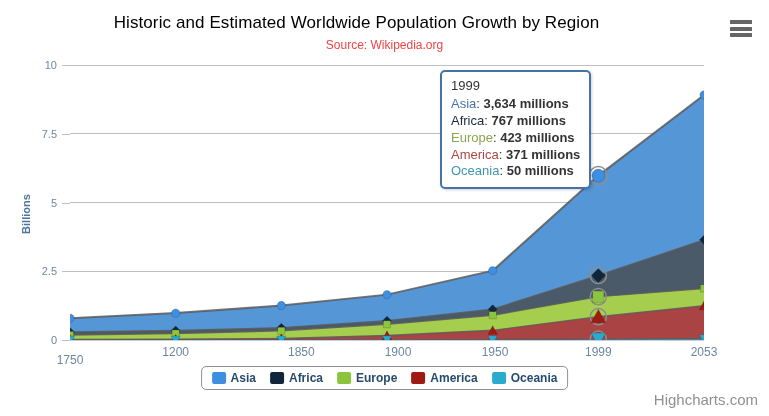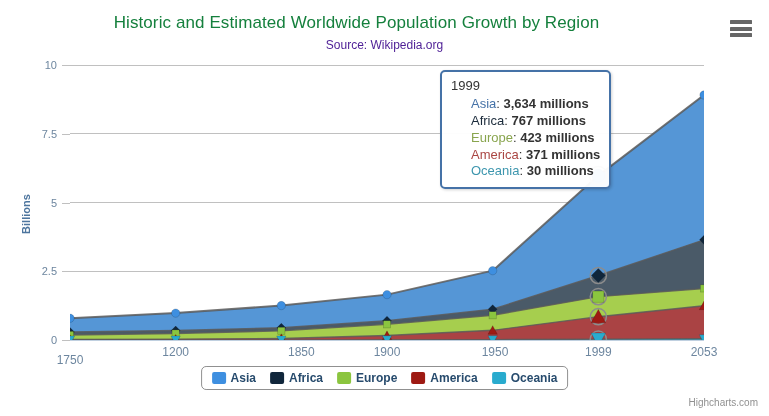--- a/index.html
+++ b/index.html
@@ -21,31 +21,31 @@
 
   
   #chart-title {
     position: absolute;
     top: 13px;
     left: 0;
     width: 713px;
     text-align: center;
     font-size: 17px;
     font-weight: normal;
-    color: #15803d;
+    color: #000000;
     letter-spacing: 0.1px;
   }
   #chart-subtitle {
     position: absolute;
     top: 38px;
     left: 0;
     width: 769px;
     text-align: center;
     font-size: 12px;
-    color: #4c1d95;
+    color: #ef4444;
   }
 
   
   #export-button {
     position: absolute;
     top: 18px;
     right: 17px;
     width: 22px;
     height: 21px;
     cursor: pointer;
@@ -135,21 +135,20 @@
     line-height: 1.30;
   }
   #tooltip .tt-header {
     font-size: 13px;
     color: #333333;
     padding-bottom: 1px;
   }
   .tt-row {
     font-size: 13px;
     color: #333333;
-    margin-left: 20px;
   }
   .tt-name { font-weight: normal; }
   .tt-value { font-weight: bold; color: #333333; }
 
   
   #legend {
     position: absolute;
     left: 50%;
     transform: translateX(-50%);
     top: 366px;
@@ -176,21 +175,21 @@
     border-radius: 2px;
     display: inline-block;
   }
   .legend-label { font-weight: bold; }
 
   
   #credits {
     position: absolute;
     right: 11px;
     bottom: 8px;
-    font-size: 10px;
+    font-size: 15px;
     color: #909090;
     cursor: pointer;
   }
 </style>
 </head>
 <body>
 
 <div id="chart-root">
 
   <div id="chart-title">Historic and Estimated Worldwide Population Growth by Region</div>
@@ -216,21 +215,21 @@
       <div class="y-label" style="top: 65px;">10</div>
       <div class="y-tick" style="top: 65px;"></div>
     </div>
 
   <div id="x-axis-line"></div>
 
   <div id="x-axis-labels">
       <div class="x-label" style="left: 70px; margin-top: 8px;">1750</div>
       <div class="x-label" style="left: 175.667px;">1200</div>
       <div class="x-label" style="left: 281.333px; margin-left: 20px;">1850</div>
-      <div class="x-label" style="left: 387px;">1900</div>
+      <div class="x-label" style="left: 398px;">1900</div>
       <div class="x-label" style="left: 495px;">1950</div>
       <div class="x-label" style="left: 598.333px;">1999</div>
       <div class="x-label" style="left: 704px;">2053</div>
     </div>
 
   <div id="plot-area">
     <svg id="plot-svg" width="634" height="275" viewBox="0 0 634 275">
       <g id="gridlines">
           <line x1="0" x2="634" y1="275" y2="275" stroke="#c0d0e0" stroke-width="1" shape-rendering="crispEdges"></line>
           <line x1="0" x2="634" y1="206.25" y2="206.25" stroke="#c0c0c0" stroke-width="1" shape-rendering="crispEdges"></line>
@@ -295,21 +294,21 @@
     </svg>
   </div>
 
   <div id="tooltip">
     <div class="tt-header">1999</div>
     <div id="tooltip-rows">
         <div class="tt-row"><span class="tt-name" style="color: rgb(69, 114, 167);">Asia</span><span>: </span><span class="tt-value">3,634 millions</span></div>
         <div class="tt-row"><span class="tt-name" style="color: rgb(26, 42, 58);">Africa</span><span>: </span><span class="tt-value">767 millions</span></div>
         <div class="tt-row"><span class="tt-name" style="color: rgb(137, 165, 78);">Europe</span><span>: </span><span class="tt-value">423 millions</span></div>
         <div class="tt-row"><span class="tt-name" style="color: rgb(170, 70, 67);">America</span><span>: </span><span class="tt-value">371 millions</span></div>
-        <div class="tt-row"><span class="tt-name" style="color: rgb(61, 150, 174);">Oceania</span><span>: </span><span class="tt-value">30 millions</span></div>
+        <div class="tt-row"><span class="tt-name" style="color: rgb(61, 150, 174);">Oceania</span><span>: </span><span class="tt-value">50 millions</span></div>
       </div>
   </div>
 
   <div id="legend">
       <div class="legend-item">
         <span class="legend-swatch" style="background: rgb(62, 143, 224);"></span>
         <span class="legend-label">Asia</span>
       </div>
       <div class="legend-item">
         <span class="legend-swatch" style="background: rgb(16, 38, 59);"></span>

